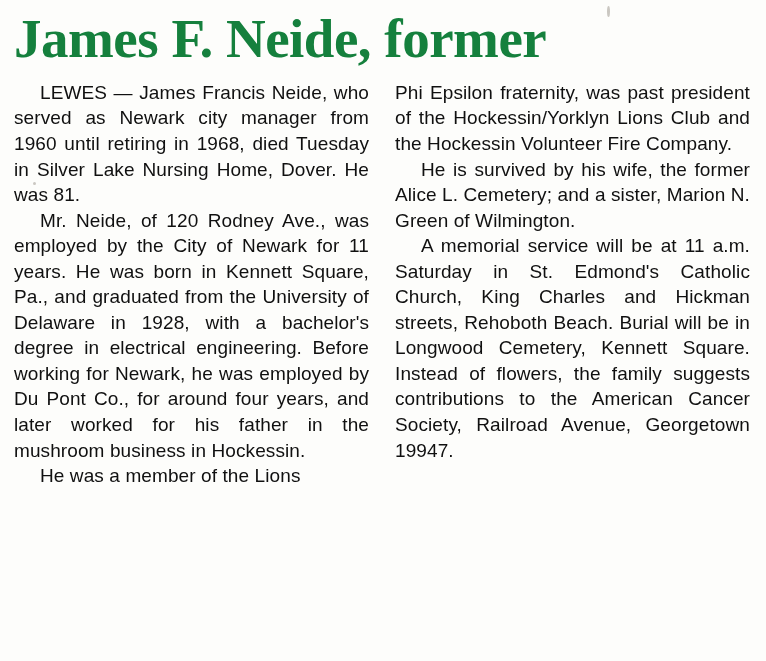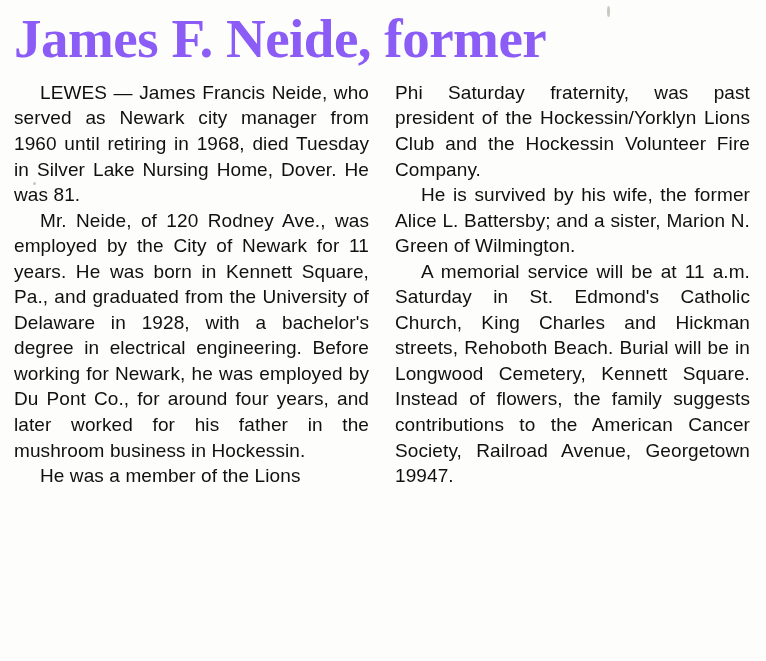--- a/index.html
+++ b/index.html
@@ -29,21 +29,21 @@
     opacity: 0.75;
   }
   .headline {
     margin: 0;
     padding: 12px 8px 0 14px;
     font-family: "Liberation Serif", serif;
     font-weight: bold;
     font-size: 55px;
     line-height: 0.98;
     letter-spacing: -0.5px;
-    color: #8b5cf6;
+    color: #15803d;
     text-rendering: optimizeLegibility;
   }
   .headline .line {
     display: block;
     white-space: nowrap;
   }
   .columns {
     display: flex;
     gap: 26px;
     padding: 14px 12px 0 14px;
@@ -88,19 +88,19 @@
 
   <div class="columns">
 
     <div class="col">
       <p class="indent">LEWES — James Francis Neide, who served as Newark city manager from 1960 until retiring in 1968, died Tuesday in Silver Lake Nursing Home, Dover. He was 81.</p>
       <p class="indent">Mr. Neide, of 120 Rodney Ave., was employed by the City of Newark for 11 years. He was born in Kennett Square, Pa., and graduated from the University of Delaware in 1928, with a bachelor's degree in electrical engineering. Before working for Newark, he was employed by Du Pont Co., for around four years, and later worked for his father in the mushroom business in Hockessin.</p>
       <p class="indent">He was a member of the Lions</p>
     </div>
 
     <div class="col">
-      <p>Phi Saturday fraternity, was past president of the Hockessin/Yorklyn Lions Club and the Hockessin Volunteer Fire Company.</p>
-      <p class="indent">He is survived by his wife, the former Alice L. Battersby; and a sister, Marion N. Green of Wilmington.</p>
+      <p>Phi Epsilon fraternity, was past president of the Hockessin/Yorklyn Lions Club and the Hockessin Volunteer Fire Company.</p>
+      <p class="indent">He is survived by his wife, the former Alice L. Cemetery; and a sister, Marion N. Green of Wilmington.</p>
       <p class="indent">A memorial service will be at 11 a.m. Saturday in St. Edmond's Catholic Church, King Charles and Hickman streets, Rehoboth Beach. Burial will be in Longwood Cemetery, Kennett Square. Instead of flowers, the family suggests contributions to the American Cancer Society, Railroad Avenue, Georgetown 19947.</p>
     </div>
 
   </div>
 </div>
 
 </body></html>

